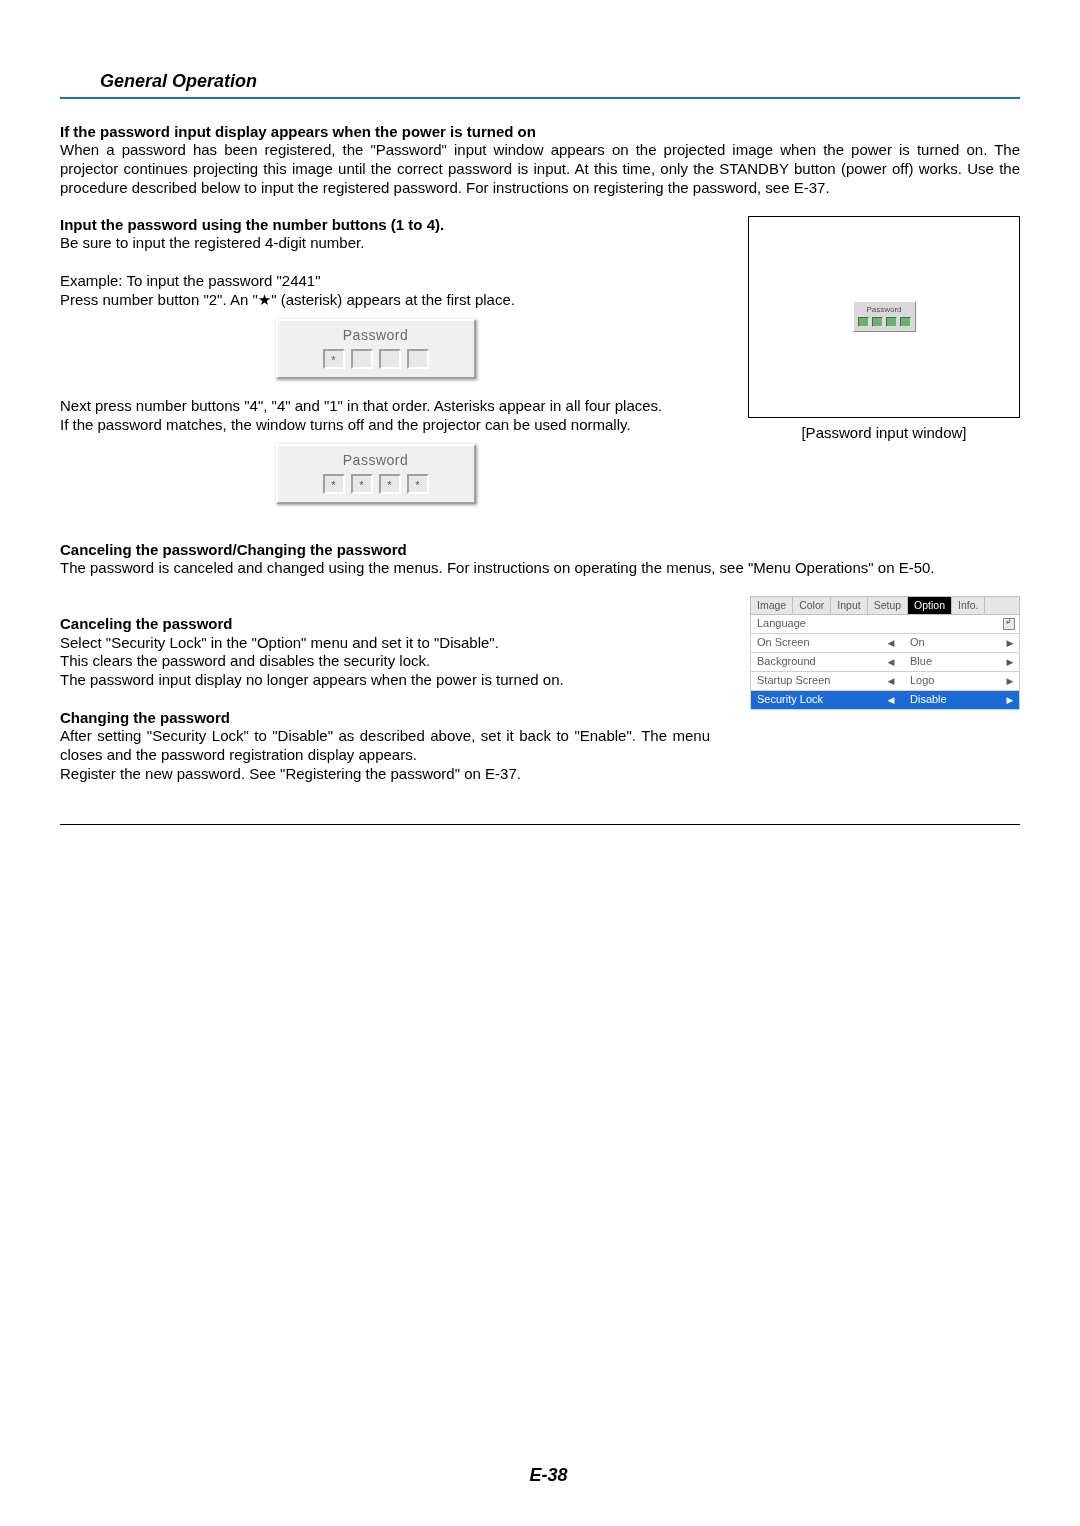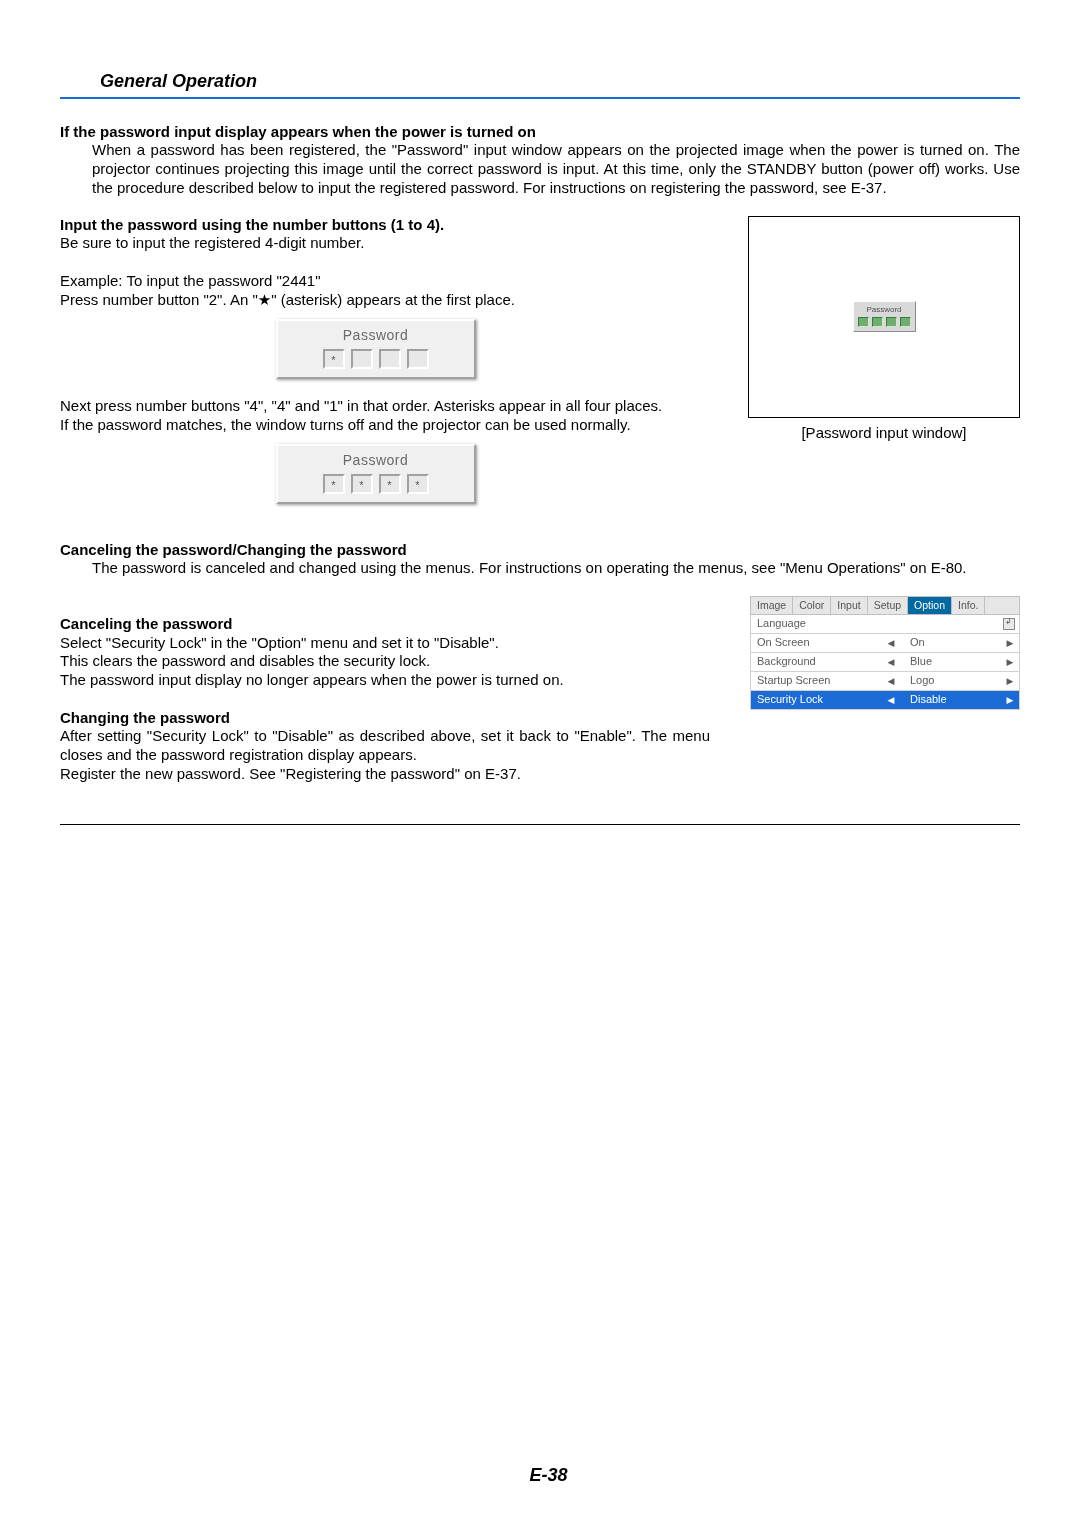--- a/index.html
+++ b/index.html
@@ -26,21 +26,21 @@
     margin-left: 40px;
   }
   .blue-rule {
     height: 2px;
     background: #1a6bd6;
     width: 100%;
     margin-bottom: 24px;
   }
   .bold { font-weight: bold; }
   p { margin: 0 0 0 0; }
-  .para { margin-bottom: 18px; margin-left: 32px; }
+  .para { margin-bottom: 18px; }
 
   .two-col {
     display: flex;
     gap: 57px;
   }
   .left-col { flex: 1 1 auto; }
   .right-col { flex: 0 0 270px; }
 
   
   .pw-dialog-wrap {
@@ -149,21 +149,21 @@
   .menu-tab {
     padding: 2px 6px;
     border-right: 1px solid #c0c0c0;
     font-size: 10.5px;
     color: #555;
     display: flex;
     align-items: center;
     justify-content: center;
   }
   .menu-tab.active {
-    background: #0369a1;
+    background: #000000;
     color: #fff;
   }
   .menu-row {
     display: flex;
     align-items: center;
     border: 1px solid #d0d0d0;
     border-top: none;
     height: 18px;
     background: #fff;
     color: #5a5a5a;
@@ -281,21 +281,21 @@
             <div class="proj-box"></div>
           </div>
         </div>
       </div>
       <div class="proj-caption">[Password input window]</div>
     </div>
   </div>
 
   <br>
   <p class="bold">Canceling the password/Changing the password</p>
-  <p class="para" style="text-align:justify">The password is canceled and changed using the menus. For instructions on operating the menus, see "Menu Operations" on E-80.</p>
+  <p class="para" style="text-align:justify">The password is canceled and changed using the menus. For instructions on operating the menus, see "Menu Operations" on E-50.</p>
 
   <div class="layout">
     <div class="text-container">
       <br>
       <p class="bold">Canceling the password</p>
       <p>Select "Security Lock" in the "Option" menu and set it to "Disable".</p>
       <p>This clears the password and disables the security lock.</p>
       <p>The password input display no longer appears when the power is turned on.</p>
       <br>
       <p class="bold">Changing the password</p>

